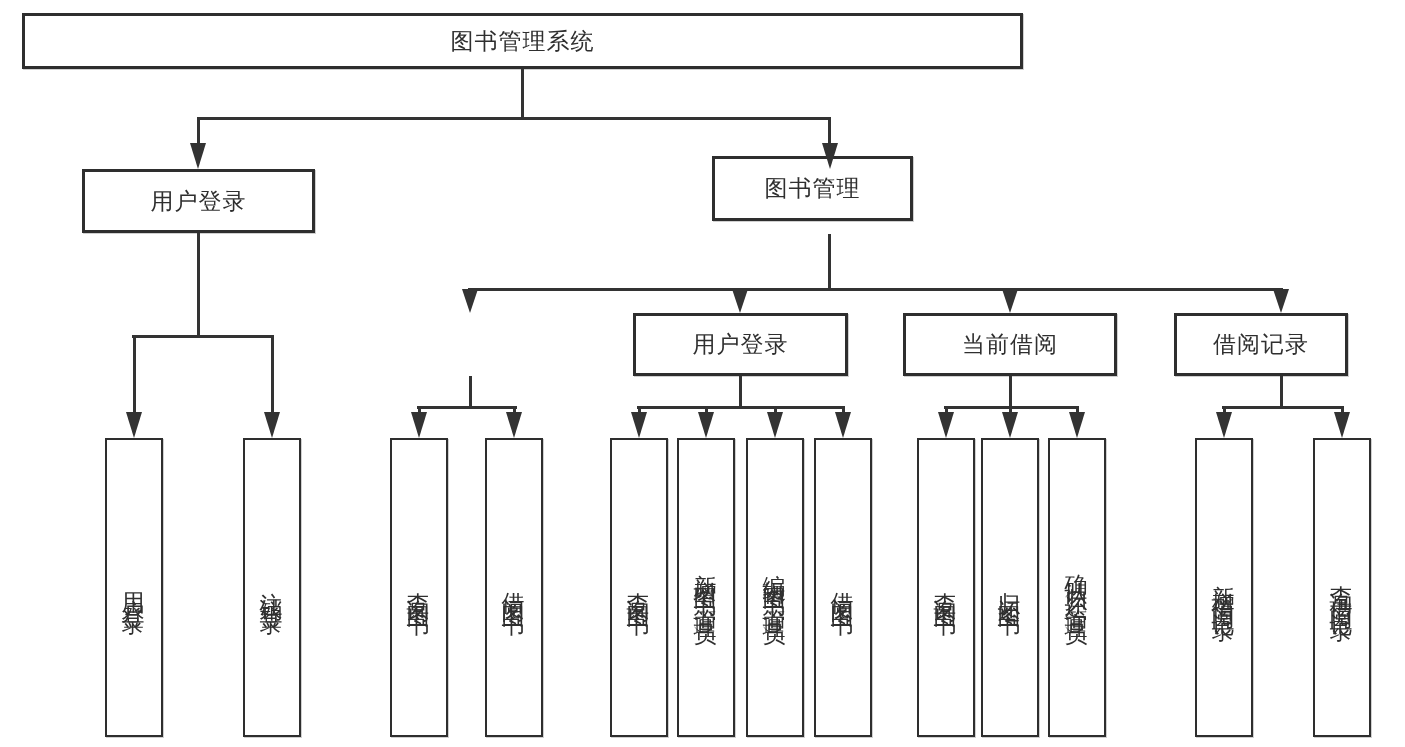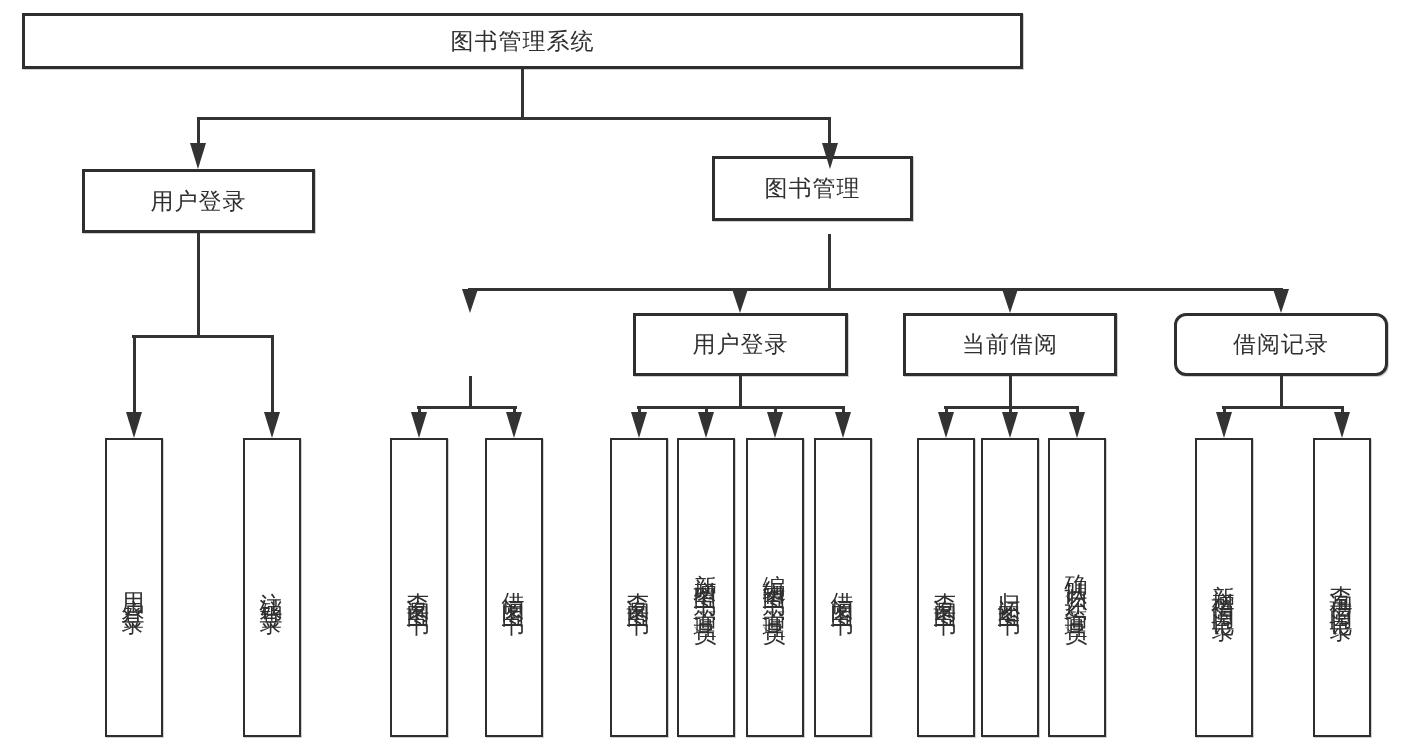--- a/index.html
+++ b/index.html
@@ -70,21 +70,21 @@
 
   <div class="node h" style="left:82px; top:169px; width:233px; height:64px;">用户登录</div>
 
   <div class="node h" style="left:712px; top:156px; width:201px; height:65px;">图书管理</div>
 
 
   <div class="node h" style="left:633px; top:313px; width:215px; height:63px;">用户登录</div>
 
   <div class="node h" style="left:903px; top:313px; width:214px; height:63px;">当前借阅</div>
 
-  <div class="node h" style="left:1174px; top:313px; width:214px; height:63px;border-radius:12px;">借阅记录</div>
+  <div class="node h" style="left:1174px; top:313px; width:174px; height:63px;">借阅记录</div>
 
   <div class="node v" style="left:105px; top:438px; width:58px; height:299px;">用户登录</div>
 
   <div class="node v" style="left:243px; top:438px; width:58px; height:299px;">注销登录</div>
 
   <div class="node v" style="left:390px; top:438px; width:58px; height:299px;">查询图书</div>
 
   <div class="node v" style="left:485px; top:438px; width:58px; height:299px;">借阅图书</div>
 
   <div class="node v" style="left:610px; top:438px; width:58px; height:299px;">查询图书</div>

